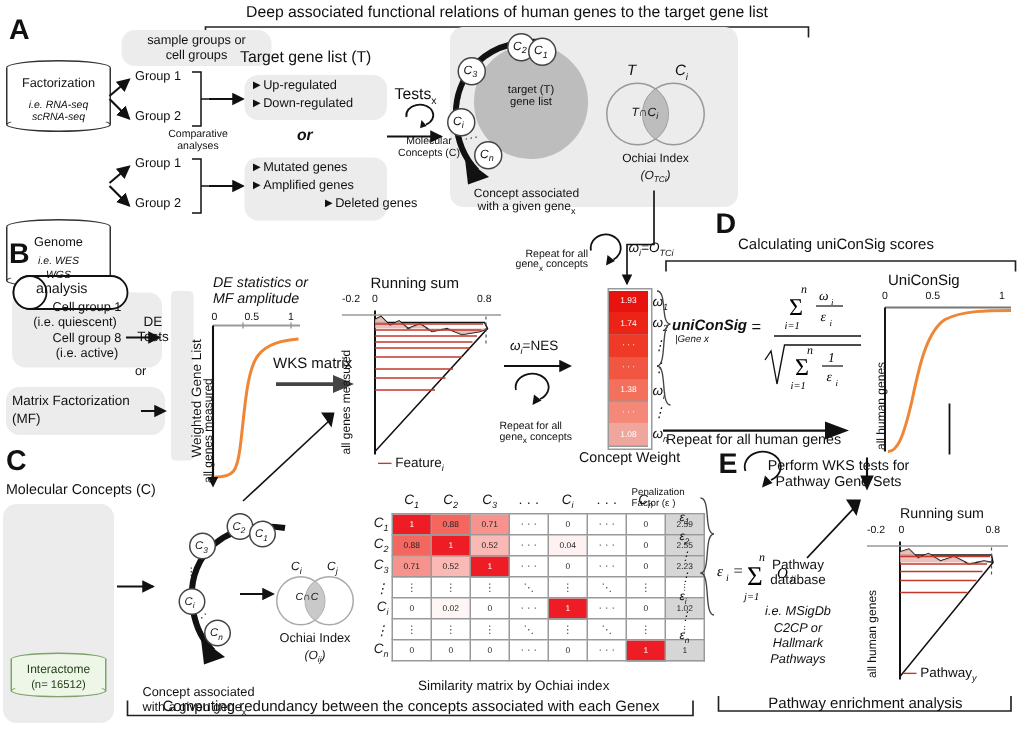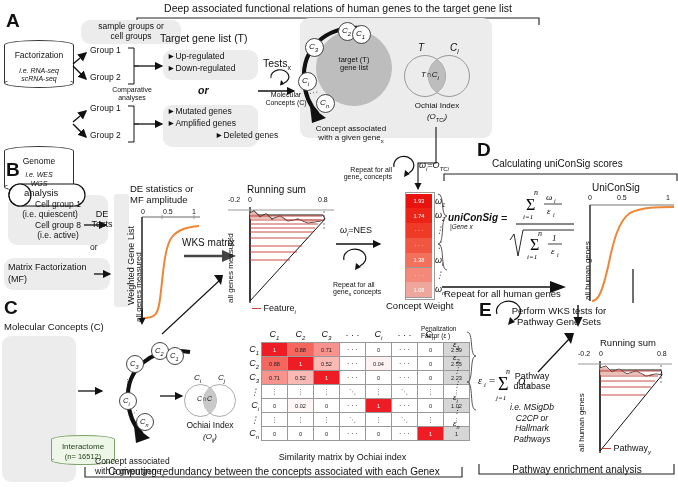--- a/index.html
+++ b/index.html
@@ -16,21 +16,21 @@
   .cyl{position:relative;}
   .cyl .top{position:absolute;left:0;top:0;width:100%;height:10px;
             border:1px solid #333;border-radius:50%;box-sizing:border-box;background:#fff;}
   .cyl .body{position:absolute;left:0;top:5px;width:100%;bottom:5px;
              border-left:1px solid #333;border-right:1px solid #333;box-sizing:border-box;background:#fff;}
   .cyl .bot{position:absolute;left:0;bottom:0;width:100%;height:10px;
             border:1px solid #333;border-radius:50%;box-sizing:border-box;
             border-top-color:transparent;background:#fff;}
   .cyl .txt{position:absolute;left:0;right:0;top:50%;transform:translateY(-50%);
             text-align:center;z-index:3;}
-  .gcyl{position:relative;margin-left:44px;}
+  .gcyl{position:relative;}
   .gcyl .gtop{position:absolute;left:0;top:0;width:100%;height:9px;border:1px solid #7fa36a;
               border-radius:50%;box-sizing:border-box;background:#eef6e8;}
   .gcyl .gbody{position:absolute;left:0;top:4px;width:100%;bottom:4px;background:#eef6e8;
                border-left:1px solid #7fa36a;border-right:1px solid #7fa36a;box-sizing:border-box;}
   .gcyl .gbot{position:absolute;left:0;bottom:0;width:100%;height:9px;border:1px solid #7fa36a;
               border-radius:50%;box-sizing:border-box;border-top-color:transparent;background:#eef6e8;}
   .gcyl .gtxt{position:absolute;left:0;right:0;top:50%;transform:translateY(-50%);
               text-align:center;z-index:3;color:#1c3d12;}
   .vrot{transform:rotate(-90deg);transform-origin:left top;white-space:nowrap;}
   .circ{border:1.2px solid #444;border-radius:50%;box-sizing:border-box;}
@@ -214,21 +214,21 @@
 
 <div class="abs sm" style="left:8px;top:262px;font-size:9px;">Matrix Factorization</div>
 <div class="abs sm" style="left:8px;top:274px;font-size:9px;">(MF)</div>
 <svg class="abs" style="left:94px;top:268px;" width="28" height="12">
   <path d="M0,6 L16,6" stroke="#111" stroke-width="1.3" fill="none" marker-end="url(#fatArrow)"></path>
 </svg>
 
 <div class="abs greyblob" style="left:114px;top:194px;width:15px;height:113px;border-radius:3px;"></div>
 <div class="abs sm vrot" style="left:126px;top:305px;font-size:9px;">Weighted Gene List</div>
 
-<div class="abs sm" style="left:130px;top:184px;width:90px;white-space:pre-line;font-size:9.5px;">DE statistics or
+<div class="abs sm" style="left:142px;top:184px;width:90px;white-space:pre-line;font-size:9.5px;font-style:italic;">DE statistics or
 MF amplitude</div>
 <div class="abs xsm" style="left:141px;top:208px;">0</div>
 <div class="abs xsm" style="left:163px;top:208px;">0.5</div>
 <div class="abs xsm" style="left:192px;top:208px;">1</div>
 <svg class="abs" style="left:136px;top:215px;" width="70" height="110">
   <line x1="6" y1="2" x2="64" y2="2" stroke="#9a9a9a" stroke-width="1.4"></line>
   <line x1="6" y1="2" x2="6" y2="106" stroke="#111" stroke-width="1.4"></line>
   <line x1="26" y1="0" x2="26" y2="4" stroke="#9a9a9a" stroke-width="1"></line>
   <line x1="58" y1="0" x2="58" y2="4" stroke="#9a9a9a" stroke-width="1"></line>
   <path d="M7,103 C20,103 22,99 24,84 C27,62 28,32 36,22 C42,14 52,12 63,11" stroke="#ef8636" stroke-width="2" fill="none"></path>

